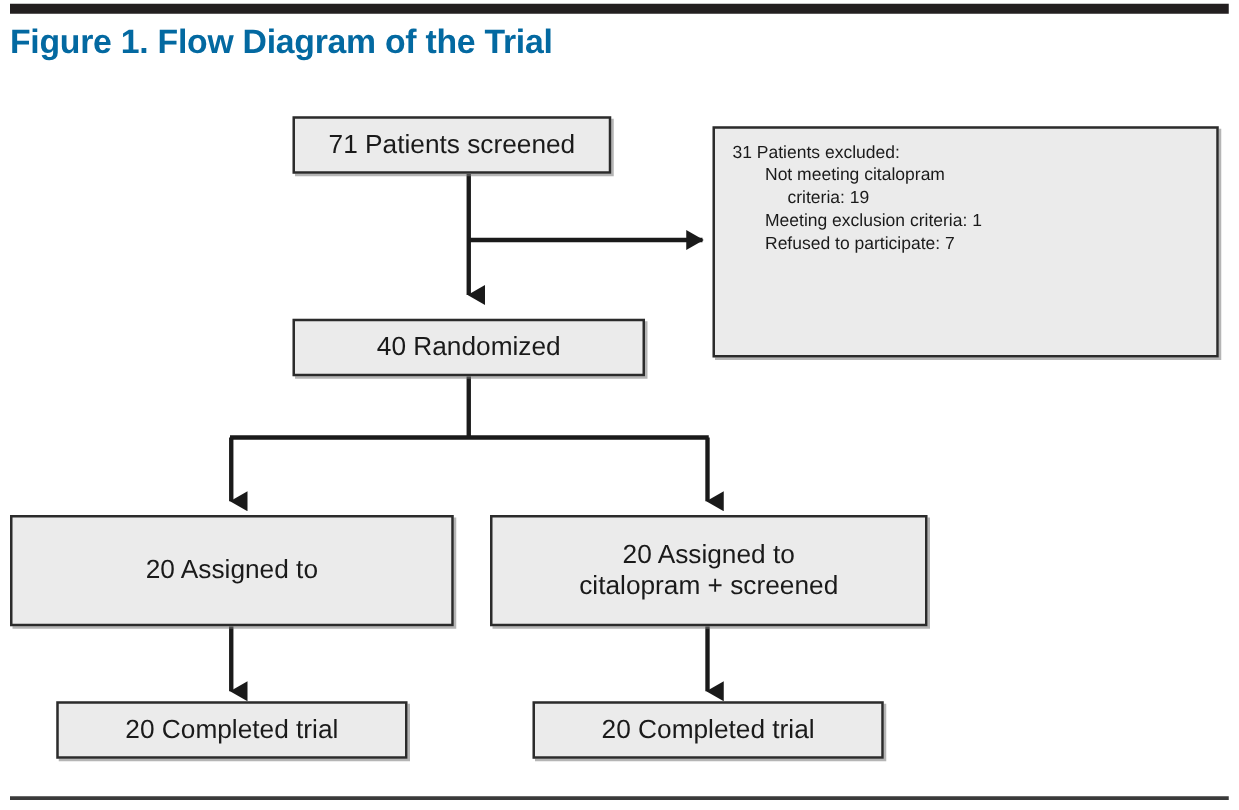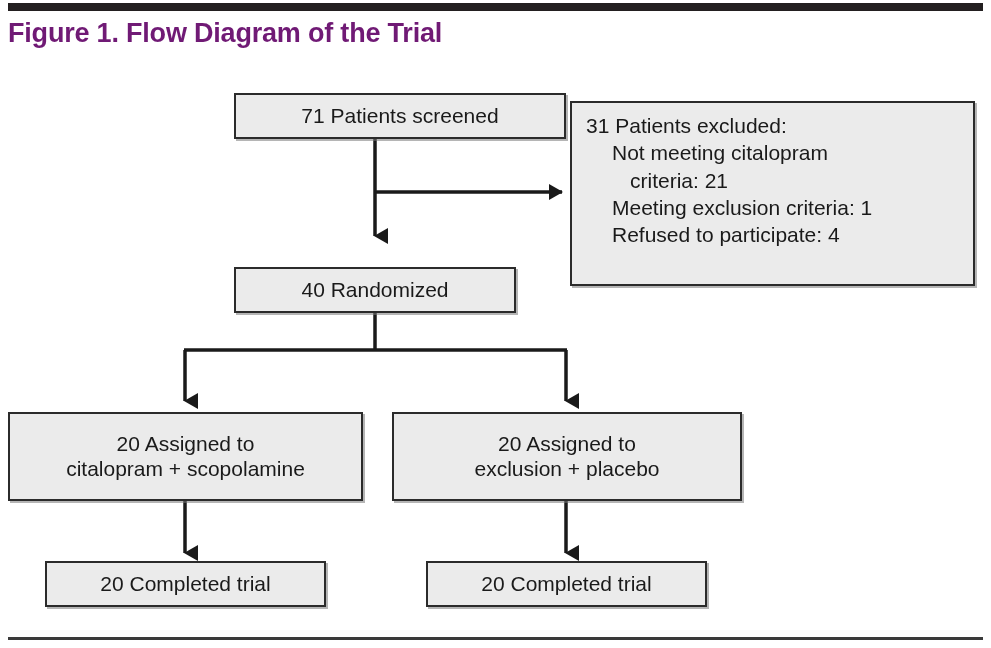--- a/index.html
+++ b/index.html
@@ -35,42 +35,42 @@
     background: #3a3a3a;
   }
   .fig-title {
     position: absolute;
     left: 8px;
     top: 18px;
     font-size: 27px;
     font-weight: bold;
     letter-spacing: -0.2px;
     white-space: nowrap;
-    color: #701a75;
+    color: #0369a1;
   }
   .node {
     position: absolute;
     box-sizing: border-box;
     background: #ebebeb;
     border: 2px solid #2b2b2b;
     box-shadow: 2px 2px 0 0 rgba(120,120,120,0.55);
     display: flex;
     align-items: center;
     justify-content: center;
     text-align: center;
     font-size: 21px;
     line-height: 1.18;
     color: #1a1a1a;
   }
   .node .line { display: block; }
   .node-excluded {
     display: block;
     text-align: left;
     padding: 9px 12px 8px 14px;
-    font-size: 21px;
+    font-size: 14px;
     line-height: 1.30;
   }
   .node-excluded .head { display: block; }
   .node-excluded .item { display: block; padding-left: 26px; }
   .node-excluded .cont { display: block; padding-left: 44px; }
 
   .svg-layer {
     position: absolute;
     left: 0;
     top: 0;
@@ -114,47 +114,46 @@
     </g>
 
     <g>
       <line x1="185" y1="501" x2="185" y2="553" stroke="#1a1a1a" stroke-width="3.5" marker-end="url(#arrowDown)"></line>
     </g>
     <g>
       <line x1="566" y1="501" x2="566" y2="553" stroke="#1a1a1a" stroke-width="3.5" marker-end="url(#arrowDown)"></line>
     </g>
   </svg>
 
-  <div class="node" style="left:234px; top:93px; width:332px; height:46px;">
+  <div class="node" style="left:234px; top:93px; width:255px; height:46px;">
     <span class="line">71 Patients screened</span>
   </div>
 
   <div class="node node-excluded" style="left:570px; top:101px; width:405px; height:185px;">
     <span class="head">31 Patients excluded:</span>
     <span class="item">Not meeting citalopram</span>
-    <span class="cont">criteria: 21</span>
+    <span class="cont">criteria: 19</span>
     <span class="item">Meeting exclusion criteria: 1</span>
-    <span class="item">Refused to participate: 4</span>
+    <span class="item">Refused to participate: 7</span>
   </div>
 
-  <div class="node" style="left:234px; top:255px; width:282px; height:46px;margin-top:12px;">
+  <div class="node" style="left:234px; top:255px; width:282px; height:46px;">
     <span class="line">40 Randomized</span>
   </div>
 
   <div class="node" style="left:8px; top:412px; width:355px; height:89px;">
     <span>
       <span class="line">20 Assigned to</span>
-      <span class="line">citalopram + scopolamine</span>
     </span>
   </div>
 
   <div class="node" style="left:392px; top:412px; width:350px; height:89px;">
     <span>
       <span class="line">20 Assigned to</span>
-      <span class="line">exclusion + placebo</span>
+      <span class="line">citalopram + screened</span>
     </span>
   </div>
 
   <div class="node" style="left:45px; top:561px; width:281px; height:46px;">
     <span class="line">20 Completed trial</span>
   </div>
 
   <div class="node" style="left:426px; top:561px; width:281px; height:46px;">
     <span class="line">20 Completed trial</span>
   </div>

